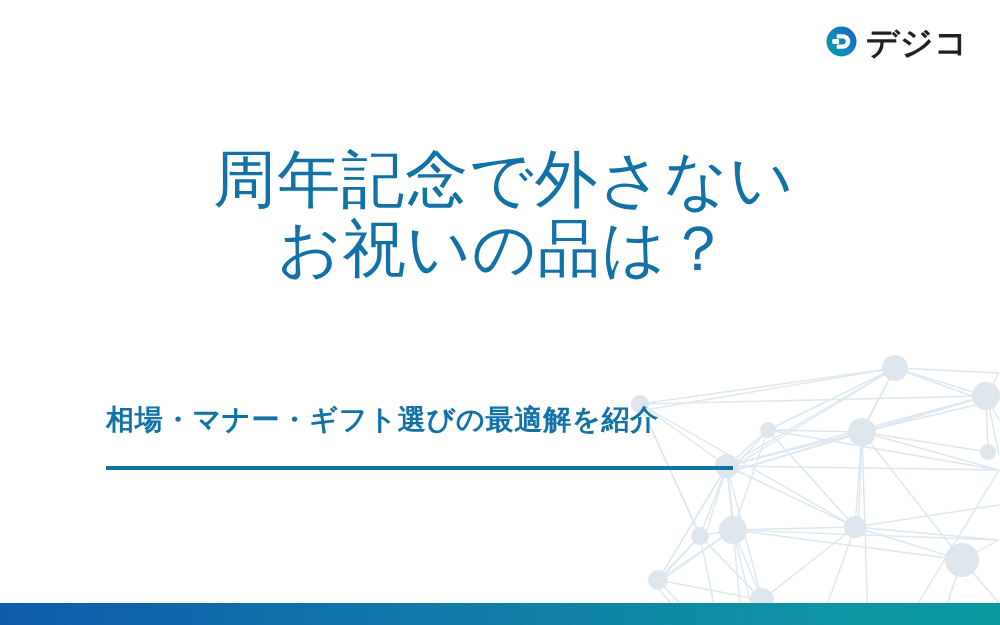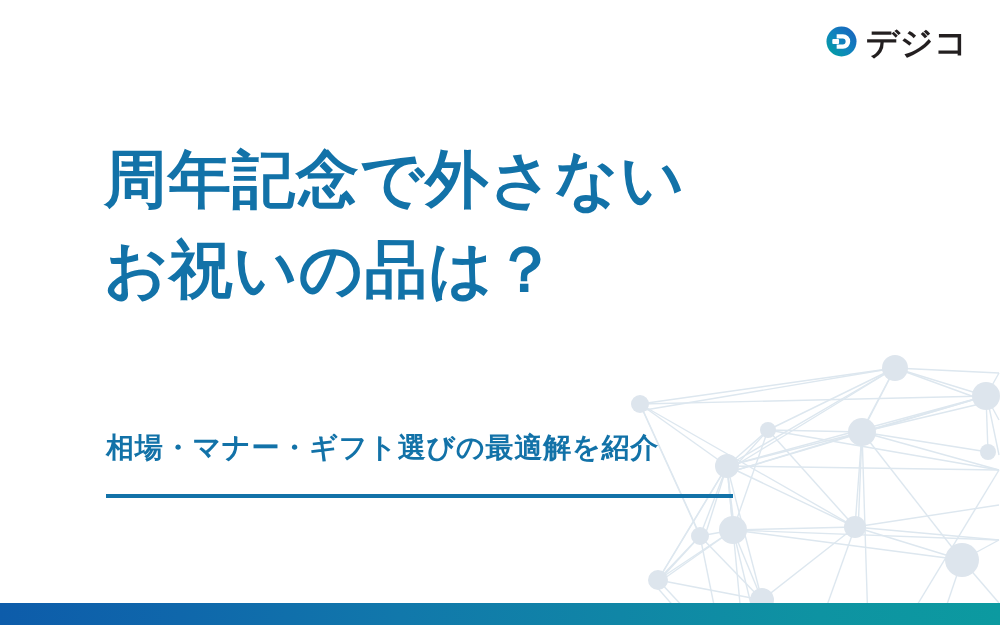--- a/index.html
+++ b/index.html
@@ -62,44 +62,44 @@
     position: absolute;
     left: 104px;
     top: 126px;
     width: 800px;
   }
   #headline .headline-line {
     display: block;
     color: #1272a8;
     font-size: 63px;
     line-height: 1.03;
-    font-weight: 700;
+    font-weight: 400;
     letter-spacing: 0.015em;
     white-space: nowrap;
+    text-align: center;
   }
   #headline .headline-line + .headline-line {
-    margin-top: 25px;
+    margin-top: 4px;
   }
 
   
   #subtitle-block {
     position: absolute;
     left: 106px;
     top: 402px;
     width: 640px;
   }
   #subtitle {
     display: block;
     color: #1272a8;
     font-size: 28px;
     line-height: 1.25;
     font-weight: 700;
     letter-spacing: 0.03em;
     white-space: nowrap;
-    margin-top: 28px;
   }
   #subtitle-rule {
     display: block;
     margin-top: 29px;
     width: 627px;
     height: 4px;
     background: #1272a8;
   }
 
   

